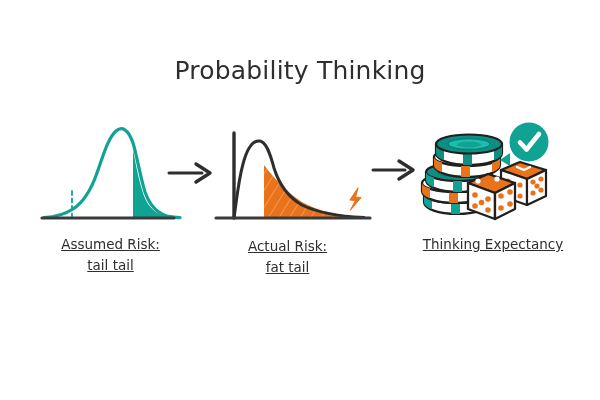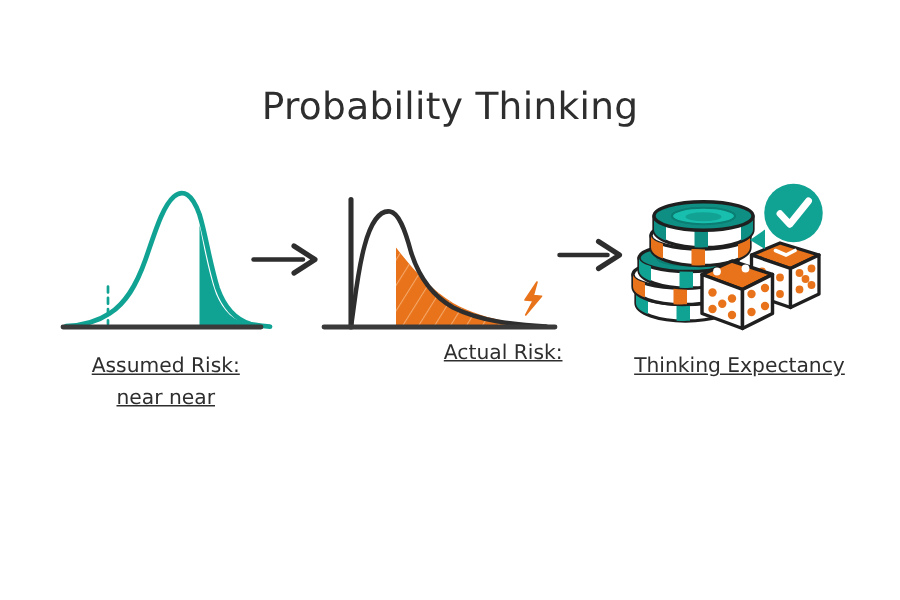--- a/index.html
+++ b/index.html
@@ -45,21 +45,21 @@
   .caption {
     position: absolute;
     text-align: center;
     color: #2e2e2e;
     font-size: 13.5px;
     line-height: 21px;
     font-family: "DejaVu Sans", "Liberation Sans", sans-serif;
     text-decoration: underline;
   }
   #caption-assumed { left: 28px;  top: 234px; width: 165px; }
-  #caption-actual  { left: 200px; top: 225px; width: 175px; text-align: right; }
+  #caption-actual  { left: 200px; top: 236px; width: 175px; }
   #caption-chips   { left: 398px; top: 234px; width: 190px; }
   .caption .line2 { display: block; }
 
   .arrow {
     position: absolute;
   }
   #arrow-1 { left: 168px; top: 158px; width: 48px; height: 30px; }
   #arrow-2 { left: 372px; top: 154px; width: 48px; height: 32px; }
 
   svg { display: block; overflow: visible; }
@@ -206,24 +206,25 @@
       <g>
         <path d="M 82 40 L 92 33 L 92 46 Z" fill="#10a394"></path>
         <circle cx="111" cy="22" r="19.5" fill="#10a394"></circle>
         <path d="M 102 22.5 L 108.5 29.5 L 121 14" fill="none" stroke="#ffffff" stroke-width="4.6" stroke-linecap="round" stroke-linejoin="round"></path>
       </g>
     </svg>
   </div>
 
   <div class="caption" id="caption-assumed">
     <span>Assumed Risk:</span>
-    <span class="line2">near near</span>
+    <span class="line2">tail tail</span>
   </div>
 
   <div class="caption" id="caption-actual">
     <span>Actual Risk:</span>
+    <span class="line2">fat tail</span>
   </div>
 
   <div class="caption" id="caption-chips">
     <span>Thinking Expectancy</span>
   </div>
 
 </div>
 
 </body></html>

